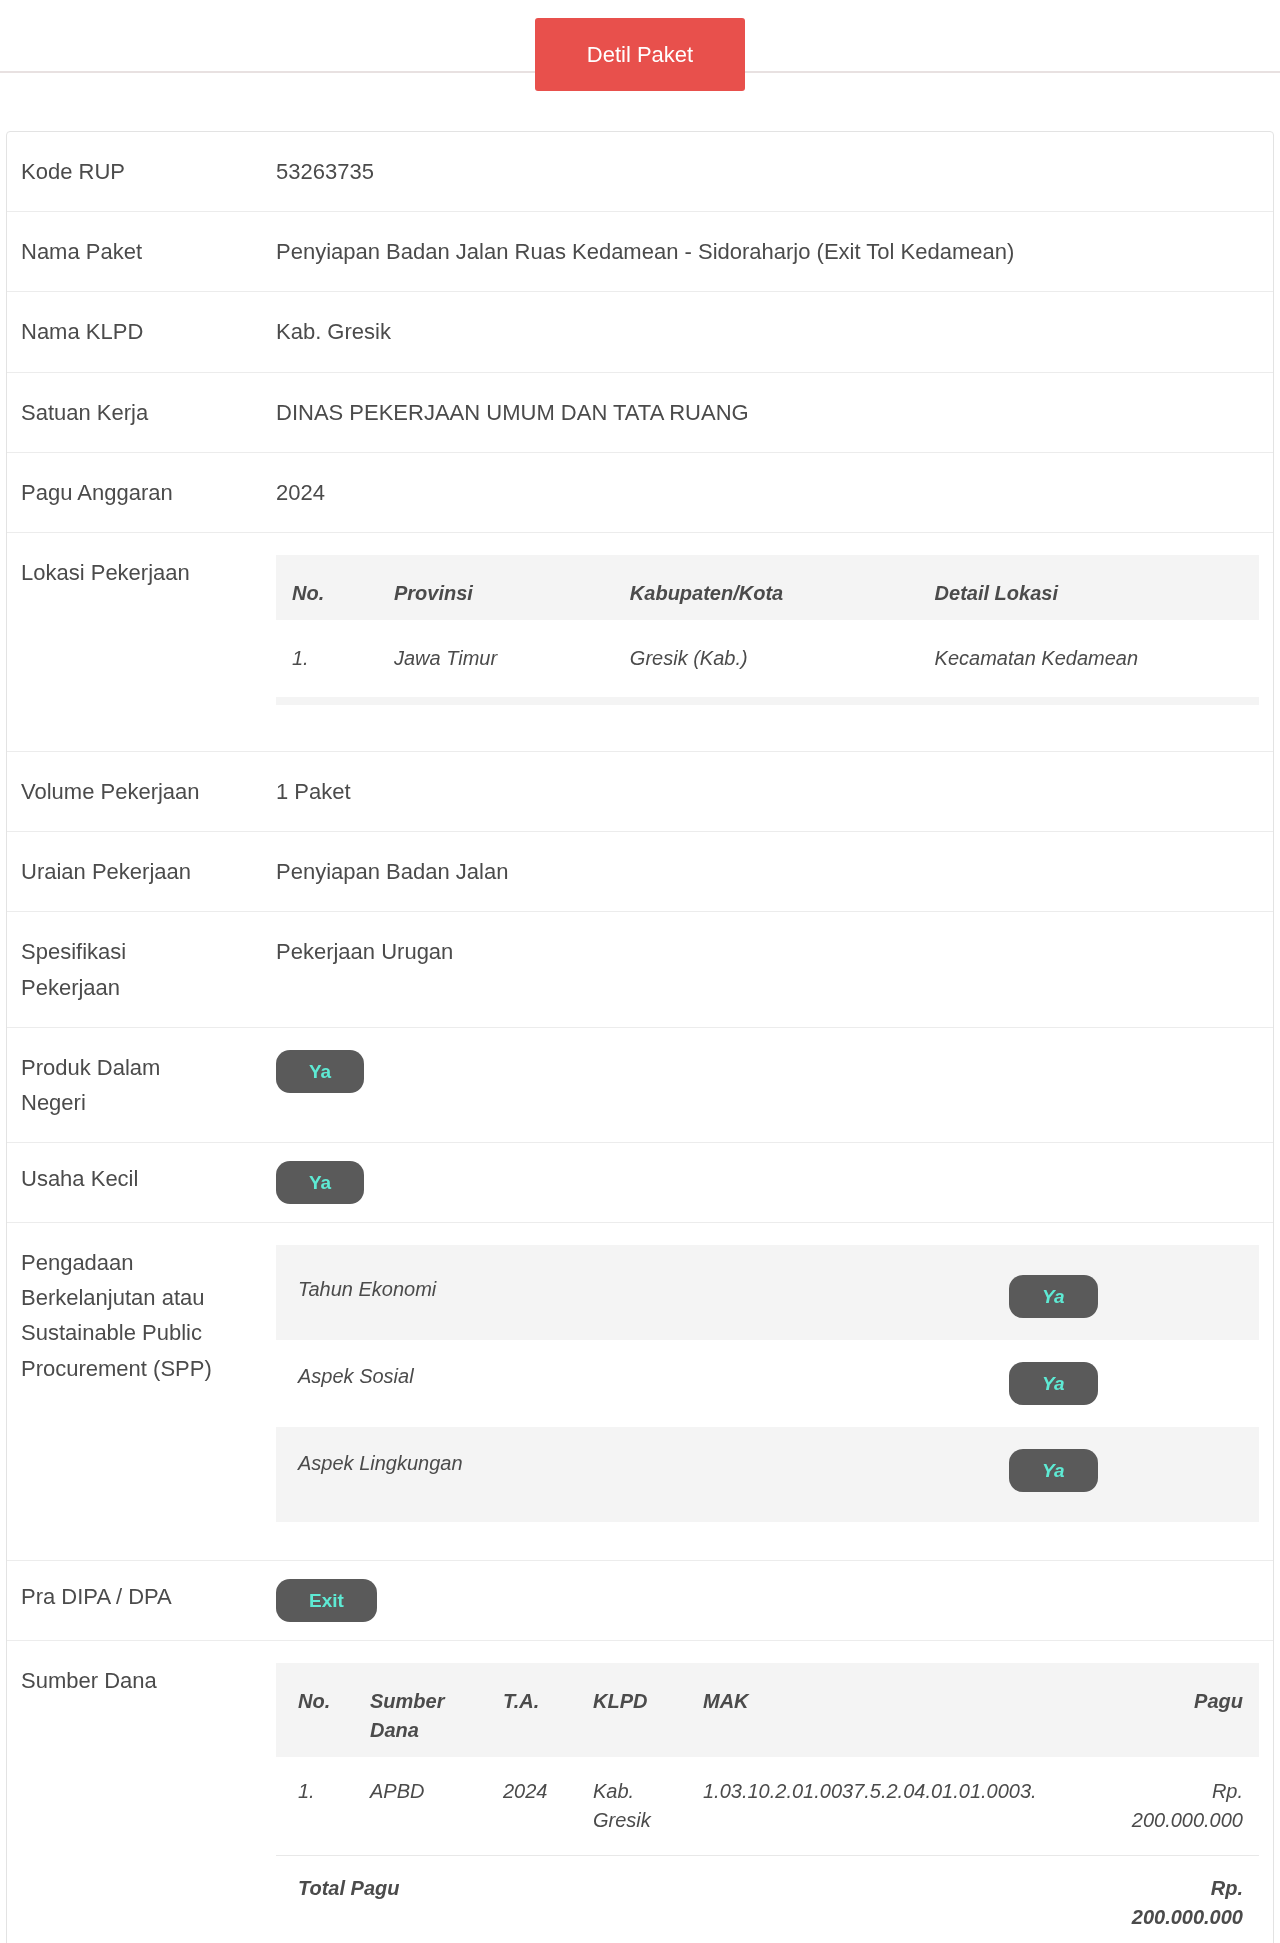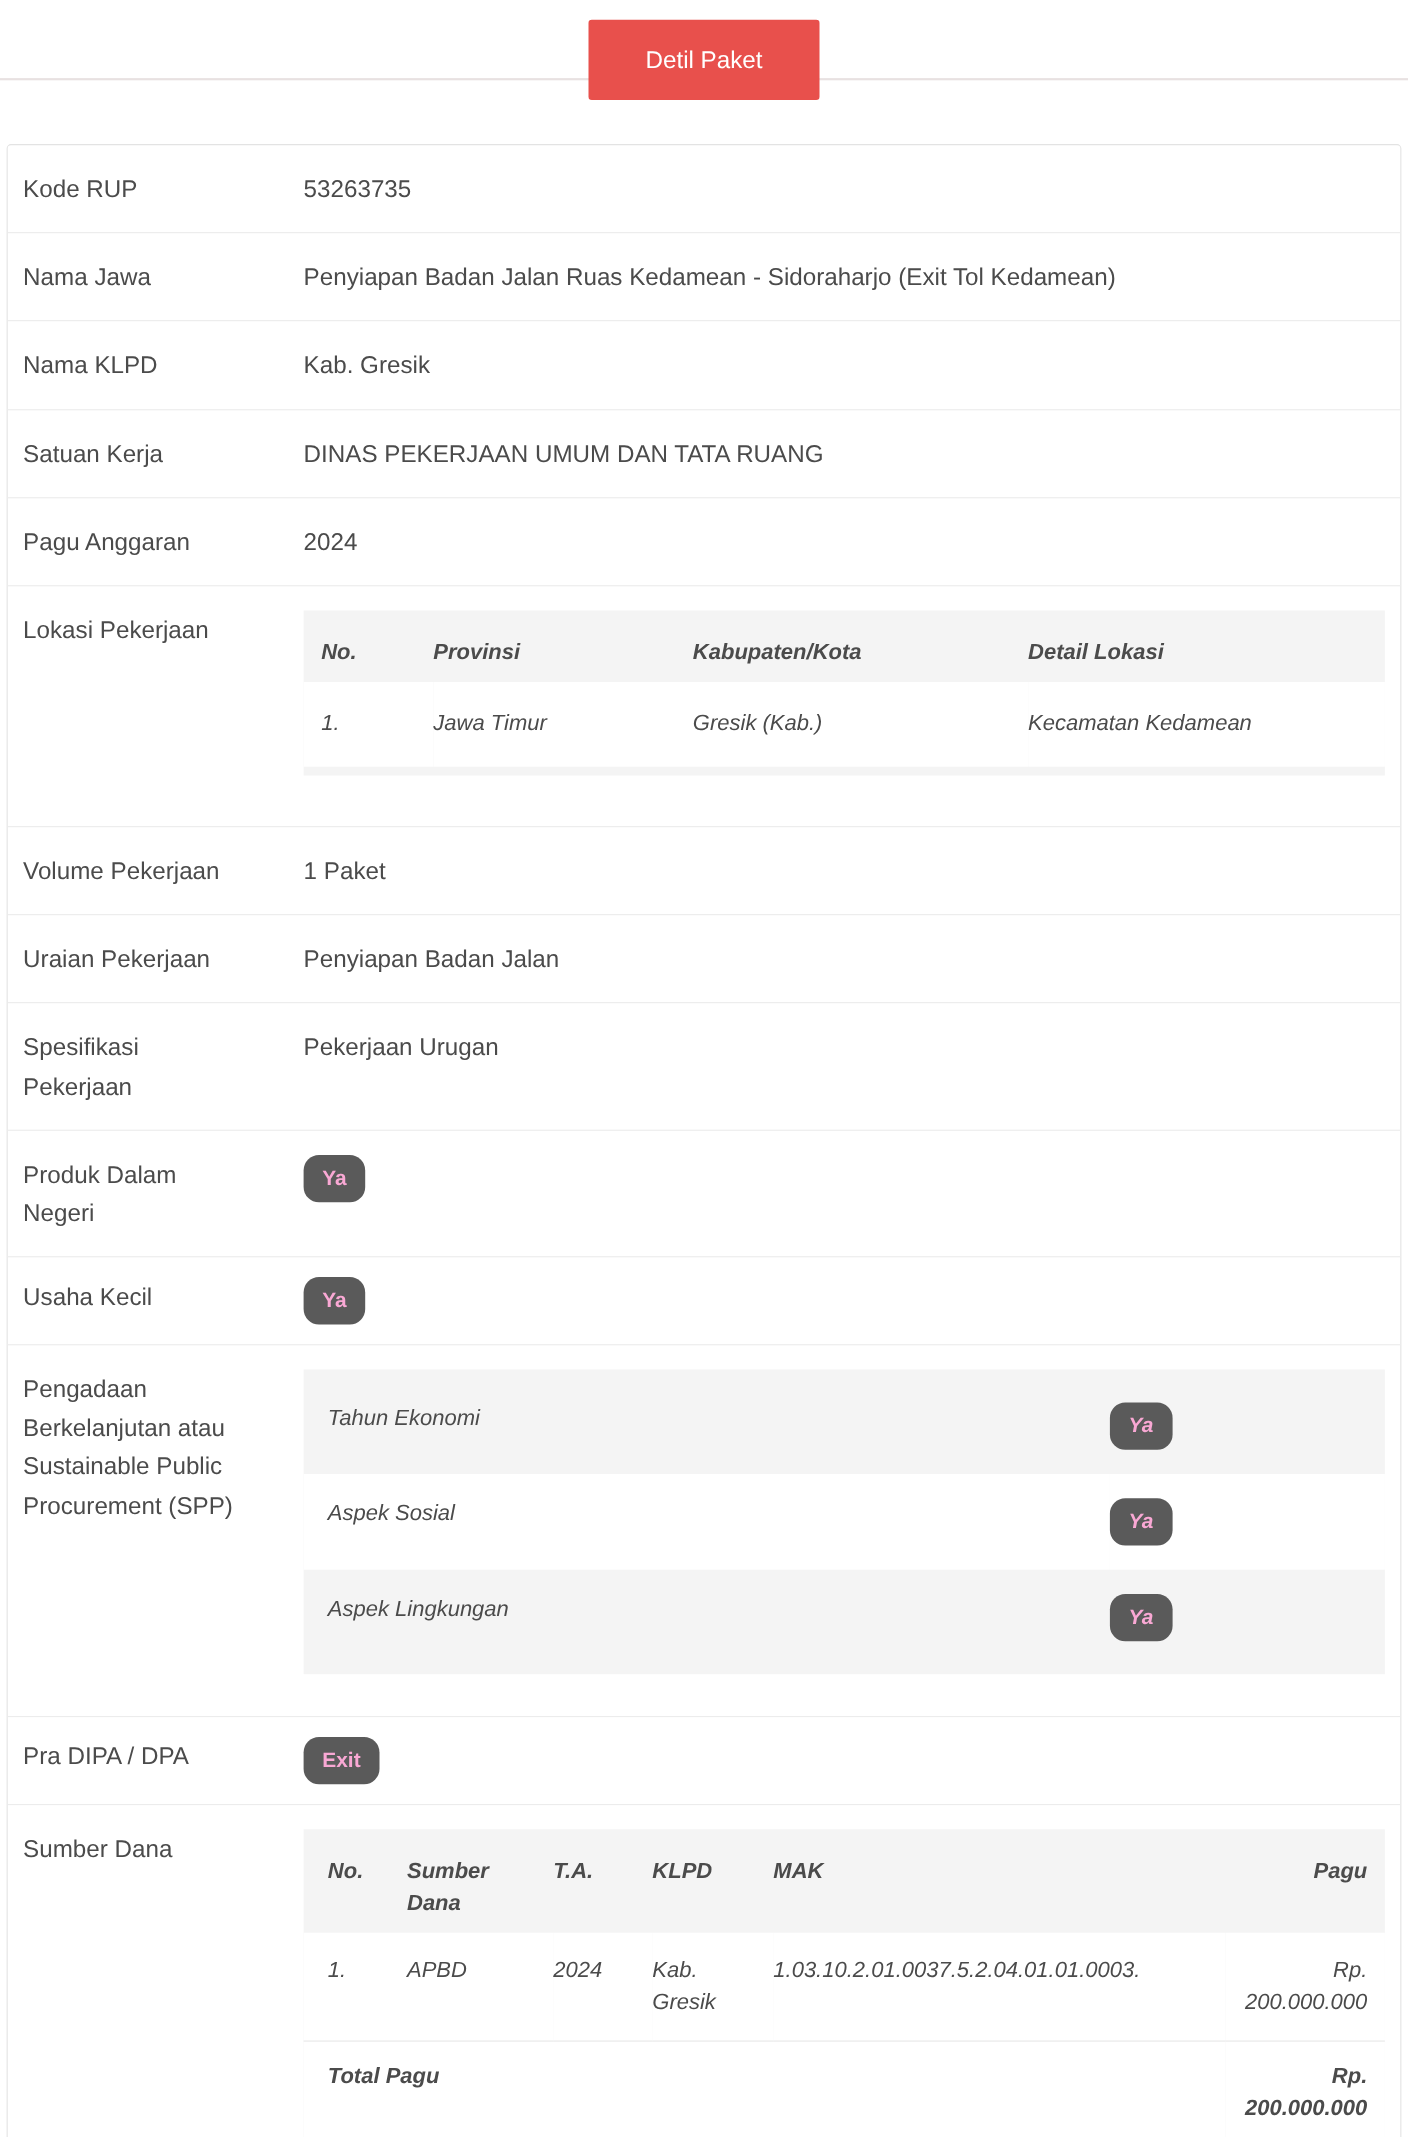--- a/index.html
+++ b/index.html
@@ -31,23 +31,23 @@
     background:#fff;min-height:1830px;
   }
   .frow{display:flex;padding:22px 14px;border-bottom:1px solid var(--row-border);}
   .frow:last-child{border-bottom:none;}
   .flabel{flex:0 0 195px;line-height:1.6;}
   .fvalue{flex:1;margin-left:60px;line-height:1.6;min-width:0;}
   .row-usaha,.row-pra{padding-top:18px;padding-bottom:18px;}
   .row-spp{padding-bottom:38px;}
   
   .badge{
-    display:inline-block;background:var(--badge);color:#f9a8d4;
+    display:inline-block;background:var(--badge);color:#5eead4;
     font-size:19px;font-weight:bold;line-height:1;
-    padding:12px 17px;border-radius:14px;
+    padding:12px 33px;border-radius:14px;
   }
   
   .panel{background:var(--panel);padding:8px 0;}
   .row-lokasi .panel{margin-bottom:24px;}
   .panel table{width:100%;border-collapse:collapse;table-layout:fixed;font-size:20px;line-height:1.45;font-style:italic;}
   .panel th{font-weight:bold;text-align:left;vertical-align:top;padding:16px 0 12px;}
   .panel td{vertical-align:top;}
   
   .lokasi-table tbody tr{background:#fff;}
   .lokasi-table td{padding:24px 0;}
@@ -76,21 +76,21 @@
 </div>
 
 <div class="detail-card">
 
   <div class="frow">
     <div class="flabel">Kode RUP</div>
     <div class="fvalue">53263735</div>
   </div>
 
   <div class="frow">
-    <div class="flabel">Nama Jawa</div>
+    <div class="flabel">Nama Paket</div>
     <div class="fvalue">Penyiapan Badan Jalan Ruas Kedamean - Sidoraharjo (Exit Tol Kedamean)</div>
   </div>
 
   <div class="frow">
     <div class="flabel">Nama KLPD</div>
     <div class="fvalue">Kab. Gresik</div>
   </div>
 
   <div class="frow">
     <div class="flabel">Satuan Kerja</div>

